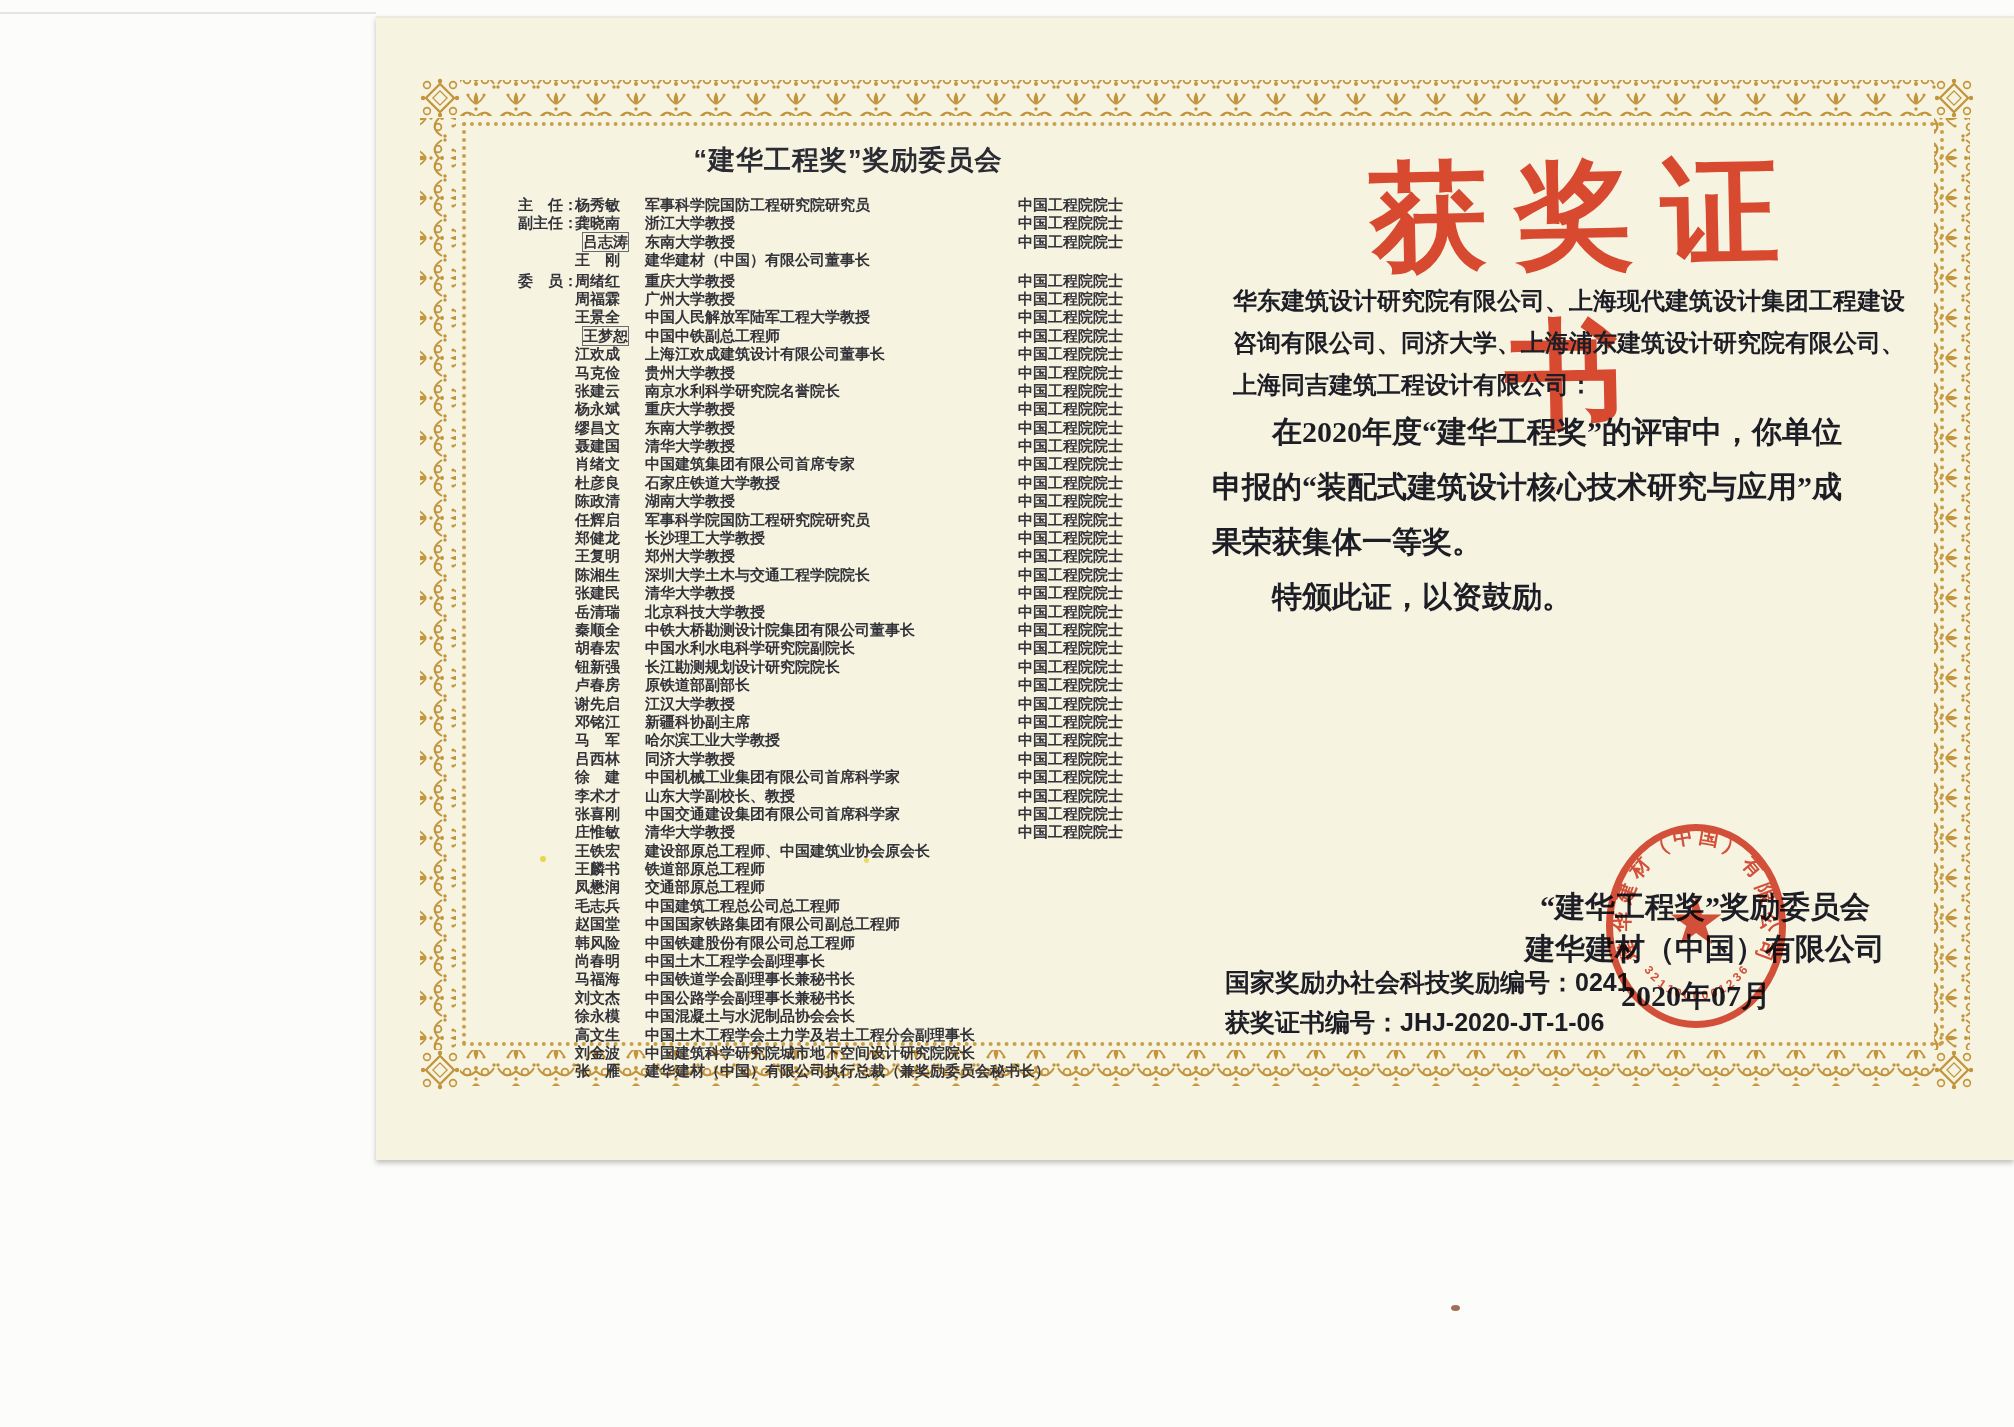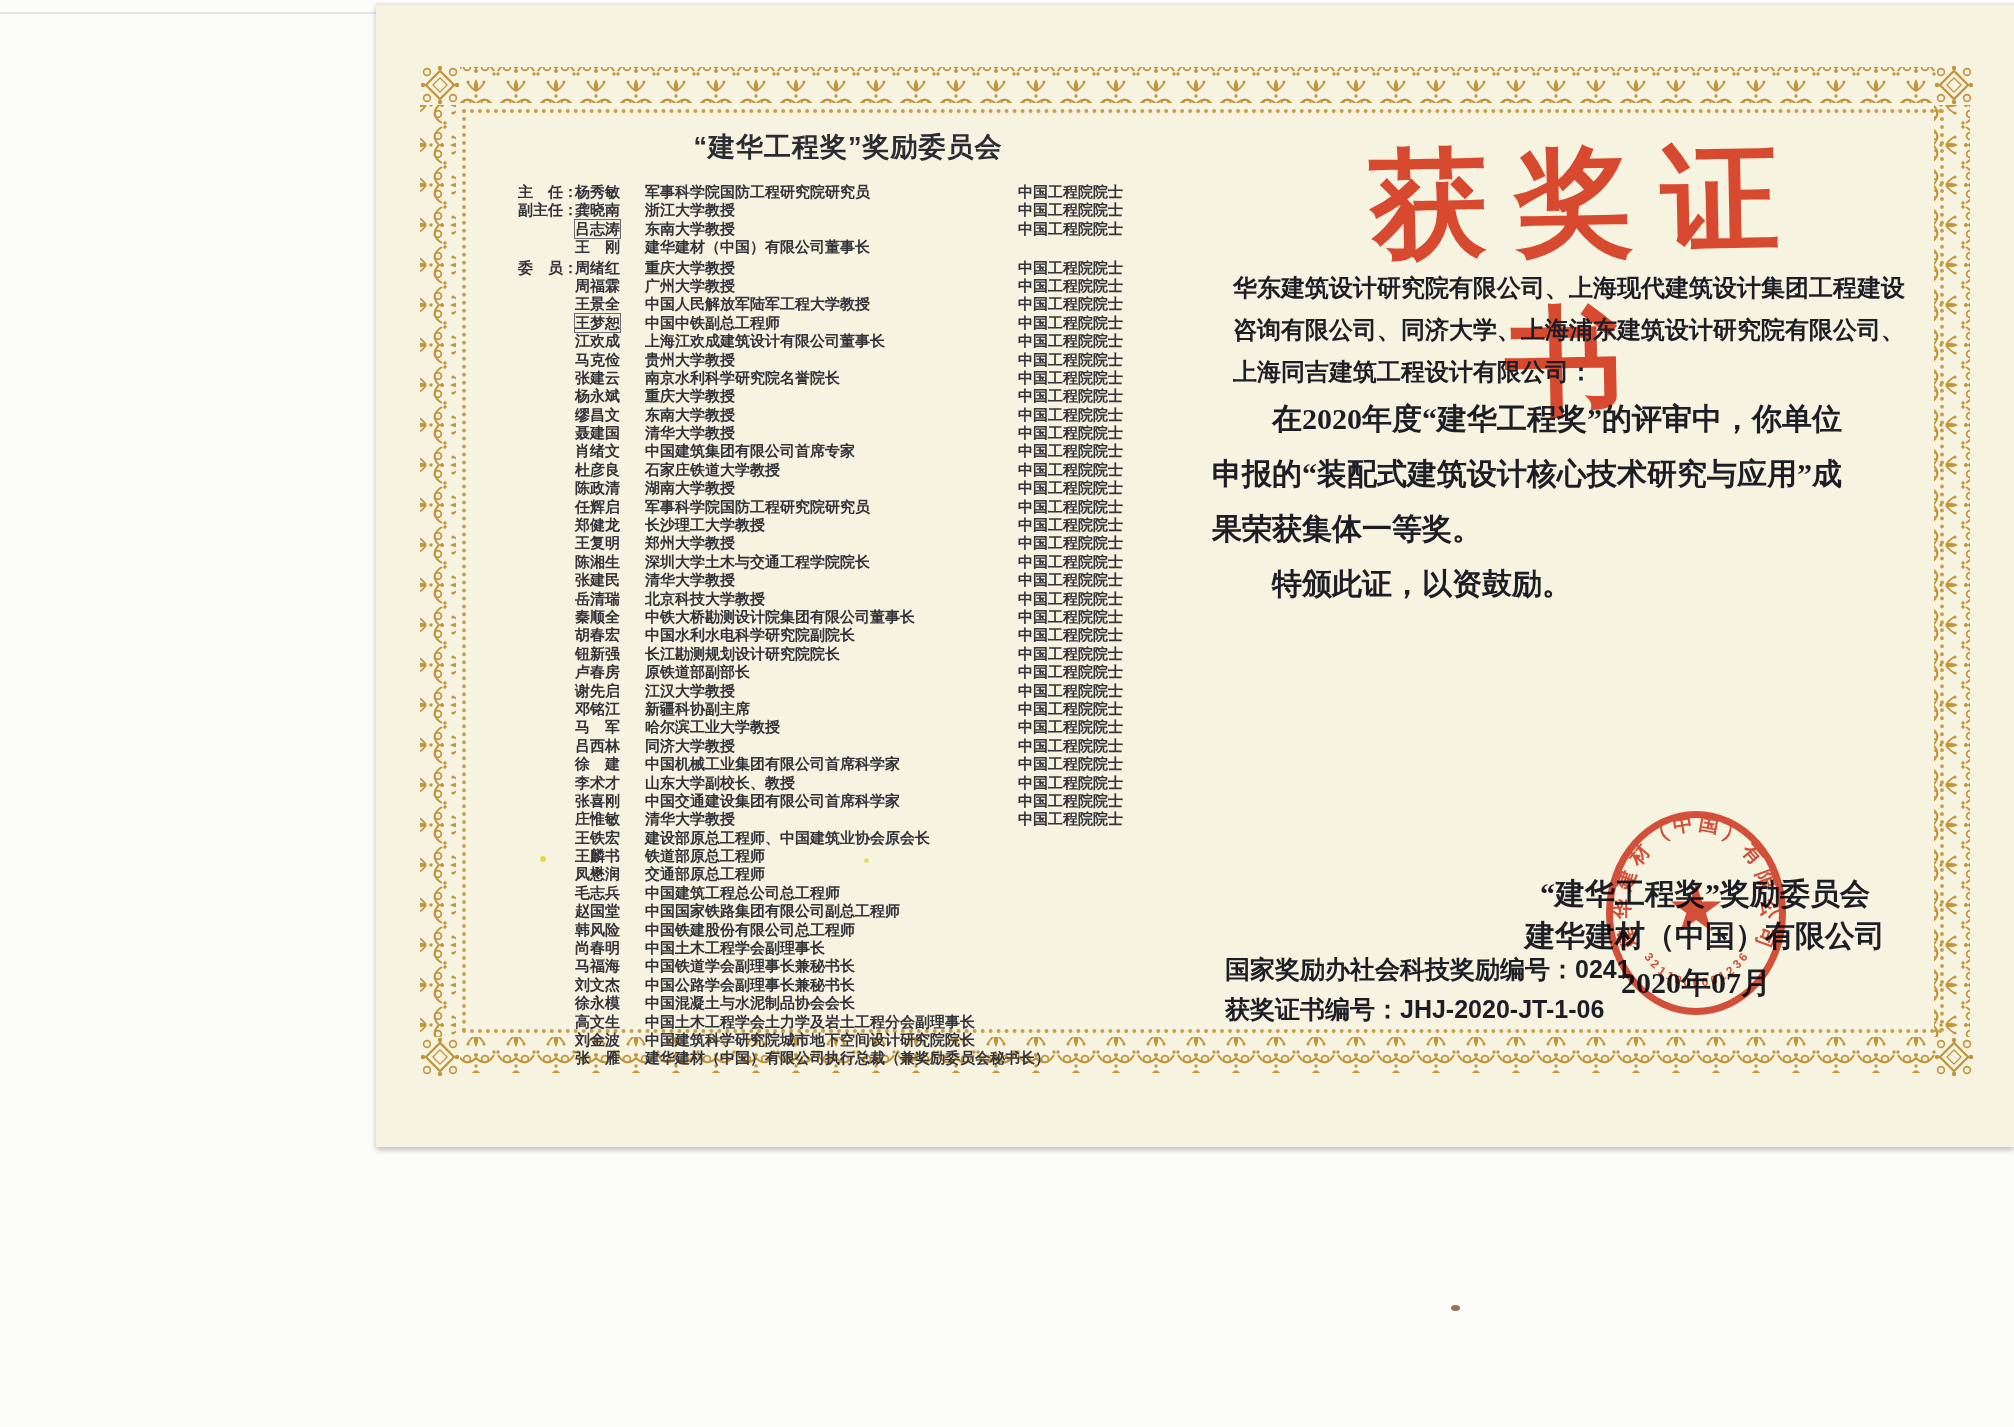--- a/index.html
+++ b/index.html
@@ -1,35 +1,35 @@
 <!DOCTYPE html>
 <html><head>
 <meta charset="utf-8">
 <style>
   html,body{margin:0;padding:0;background:#ffffff;}
   .scan{position:relative;width:2014px;height:1427px;background:#fcfcfb;overflow:hidden;
         font-family:"Liberation Sans","DejaVu Sans",sans-serif;}
   .scan-edge-line{position:absolute;left:0;top:12px;width:376px;height:2px;background:#e6e4df;}
-  .paper{position:absolute;left:376px;top:3px;width:1638px;height:1142px;background:#f7f3e1;
+  .paper{position:absolute;left:376px;top:16px;width:1638px;height:1142px;background:#f7f3e1;
          box-shadow:0 3px 5px rgba(90,85,70,.35);border-top:2px solid #eceadf;}
   .border-svg{position:absolute;left:0;top:0;}
   .dotted-frame{position:absolute;left:86px;top:104px;width:1474px;height:916px;
                 border:4px dotted #c9a04a;border-radius:2px;}
   
   .committee-header{position:absolute;left:142px;top:124px;width:660px;text-align:center;
       font-size:27px;font-weight:bold;color:#2b2b33;letter-spacing:1px;}
   .committee-list{position:absolute;left:142px;top:178px;width:1020px;color:#33333a;}
   .crow{position:relative;height:18.4px;font-size:15px;font-weight:bold;line-height:18.4px;white-space:nowrap;}
   .crow.gap{margin-top:2px;}
   .crow span{position:absolute;top:0;}
   .crow .role{left:0;}
   .crow .name{left:57px;}
   .crow .title{left:127px;}
   .crow .honor{left:500px;}
-  .crow .name.boxed{outline:1.5px solid #6a6a70;outline-offset:0px;}
+  .crow .name.boxed{outline:1.5px solid #6a6a70;outline-offset:0px;margin-left:8px;}
   
   .award-title{position:absolute;left:900px;top:118px;width:600px;text-align:center;
       font-family:"Liberation Serif","DejaVu Serif",serif;font-weight:bold;
       font-size:118px;color:#d84a30;letter-spacing:28px;text-indent:28px;
       transform:rotate(-1.2deg);}
   .tblock{position:absolute;left:836px;width:740px;color:#1d1d26;
       font-family:"Liberation Serif","DejaVu Serif",serif;font-weight:bold;white-space:nowrap;}
   .recipients{top:262px;font-size:24px;margin-left:21px;}
   .recipients .tline{height:42px;line-height:42px;}
   .bodytext{top:386px;font-size:30px;}

